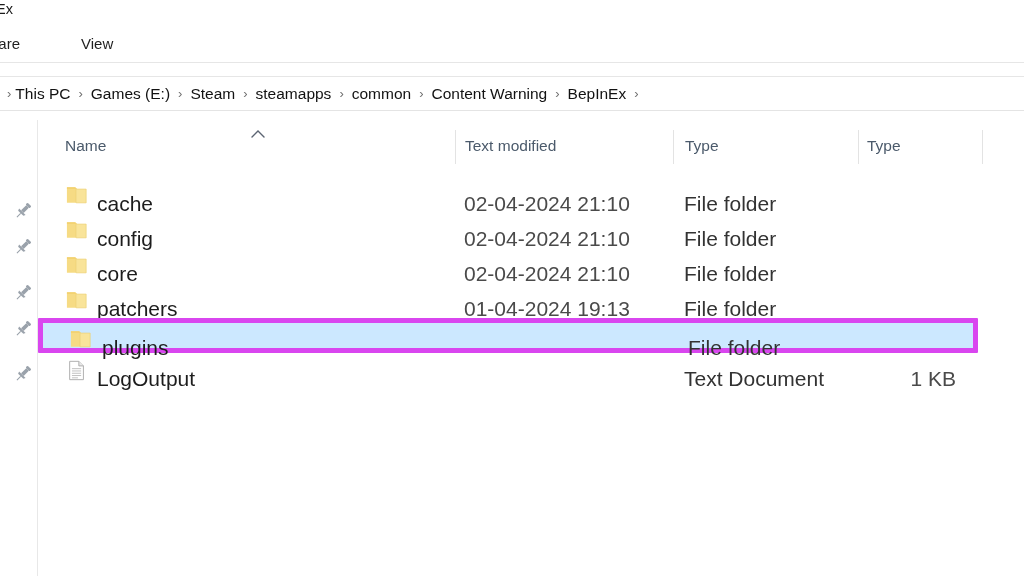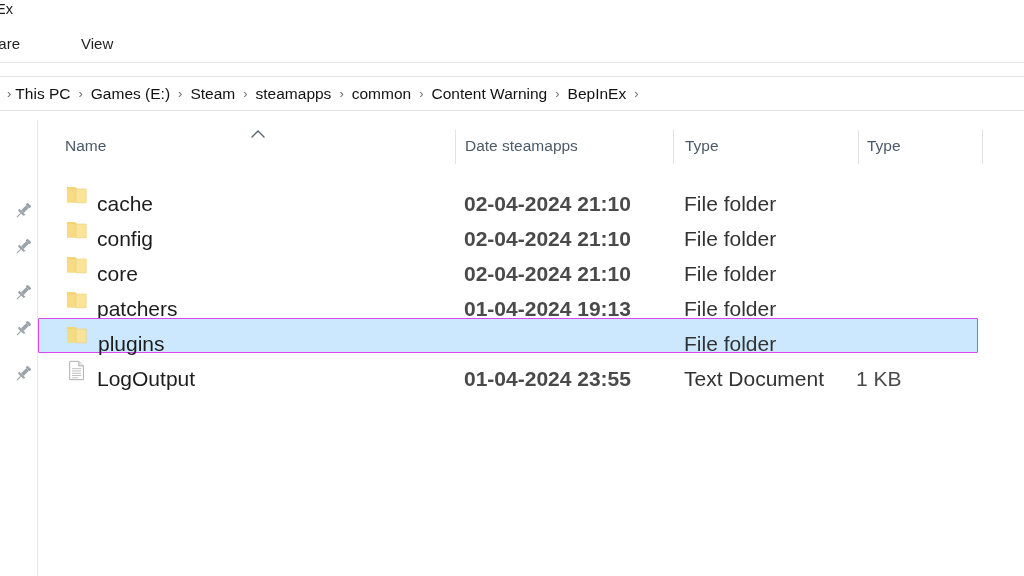--- a/index.html
+++ b/index.html
@@ -149,21 +149,21 @@
     top: 178px;
     width: 986px;
   }
   .row {
     position: relative;
     height: 35px;
     box-sizing: border-box;
   }
   .row.selected {
     background: #cce8ff;
-    border: 1px solid #d946ef;
+    border: 5px solid #d946ef;
     width: 940px;
     border-radius: 1px;
   }
   .row-icon {
     position: absolute;
     left: 28px;
     top: 7px;
     width: 22px;
     height: 21px;
   }
@@ -172,25 +172,26 @@
   .cell {
     position: absolute;
     font-size: 21px;
     color: #1d1d1d;
     white-space: nowrap;
     line-height: 35px;
     top: 8px;
   }
   .row.selected .cell { line-height: 33px; }
   .cell-name { left: 59px; }
-  .cell-date { left: 426px; color: #4a4a4a; font-weight: bold; }
+  .cell-date { left: 426px; color: #4a4a4a; }
   .cell-type { left: 646px; color: #333333; }
   .cell-size {
     left: 818px;
     width: 100px;
+    text-align: right;
     color: #4a4a4a;
   }
   .row.selected .cell-date { left: 425px; }
   .row.selected .cell-type { left: 645px; }
 </style>
 </head>
 <body>
 
 <div class="explorer">
 
@@ -280,21 +281,21 @@
   </div>
 
   <div class="colheader">
     <div class="sort-chevron">
       <svg viewBox="0 0 16 10" width="16" height="10">
           <path d="M2 8 L8 2 L14 8" stroke="#5b6472" stroke-width="1.4" fill="none" stroke-linecap="round"></path>
         </svg>
     </div>
     <div class="colheader-label" style="left:27px">Name</div>
     <div class="col-divider" style="left:417px"></div>
-    <div class="colheader-label" style="left:427px">Date steamapps</div>
+    <div class="colheader-label" style="left:427px">Text modified</div>
     <div class="col-divider" style="left:635px"></div>
     <div class="colheader-label" style="left:647px">Type</div>
     <div class="col-divider" style="left:820px"></div>
     <div class="colheader-label" style="left:829px">Type</div>
     <div class="col-divider" style="left:944px"></div>
   </div>
 
   <div class="filelist">
 
     <div class="row">
@@ -379,19 +380,18 @@
             <g stroke="#b4b4b4" stroke-width="0.9">
               <line x1="6.5" y1="9" x2="16.5" y2="9"></line>
               <line x1="6.5" y1="11.5" x2="16.5" y2="11.5"></line>
               <line x1="6.5" y1="14" x2="16.5" y2="14"></line>
               <line x1="6.5" y1="16.5" x2="16.5" y2="16.5"></line>
               <line x1="6.5" y1="19" x2="13" y2="19"></line>
             </g>
           </svg>
       </span>
       <span class="cell cell-name">LogOutput</span>
-      <span class="cell cell-date">01-04-2024 23:55</span>
       <span class="cell cell-type">Text Document</span>
       <span class="cell cell-size">1 KB</span>
     </div>
 
   </div>
 </div>
 
 </body></html>

